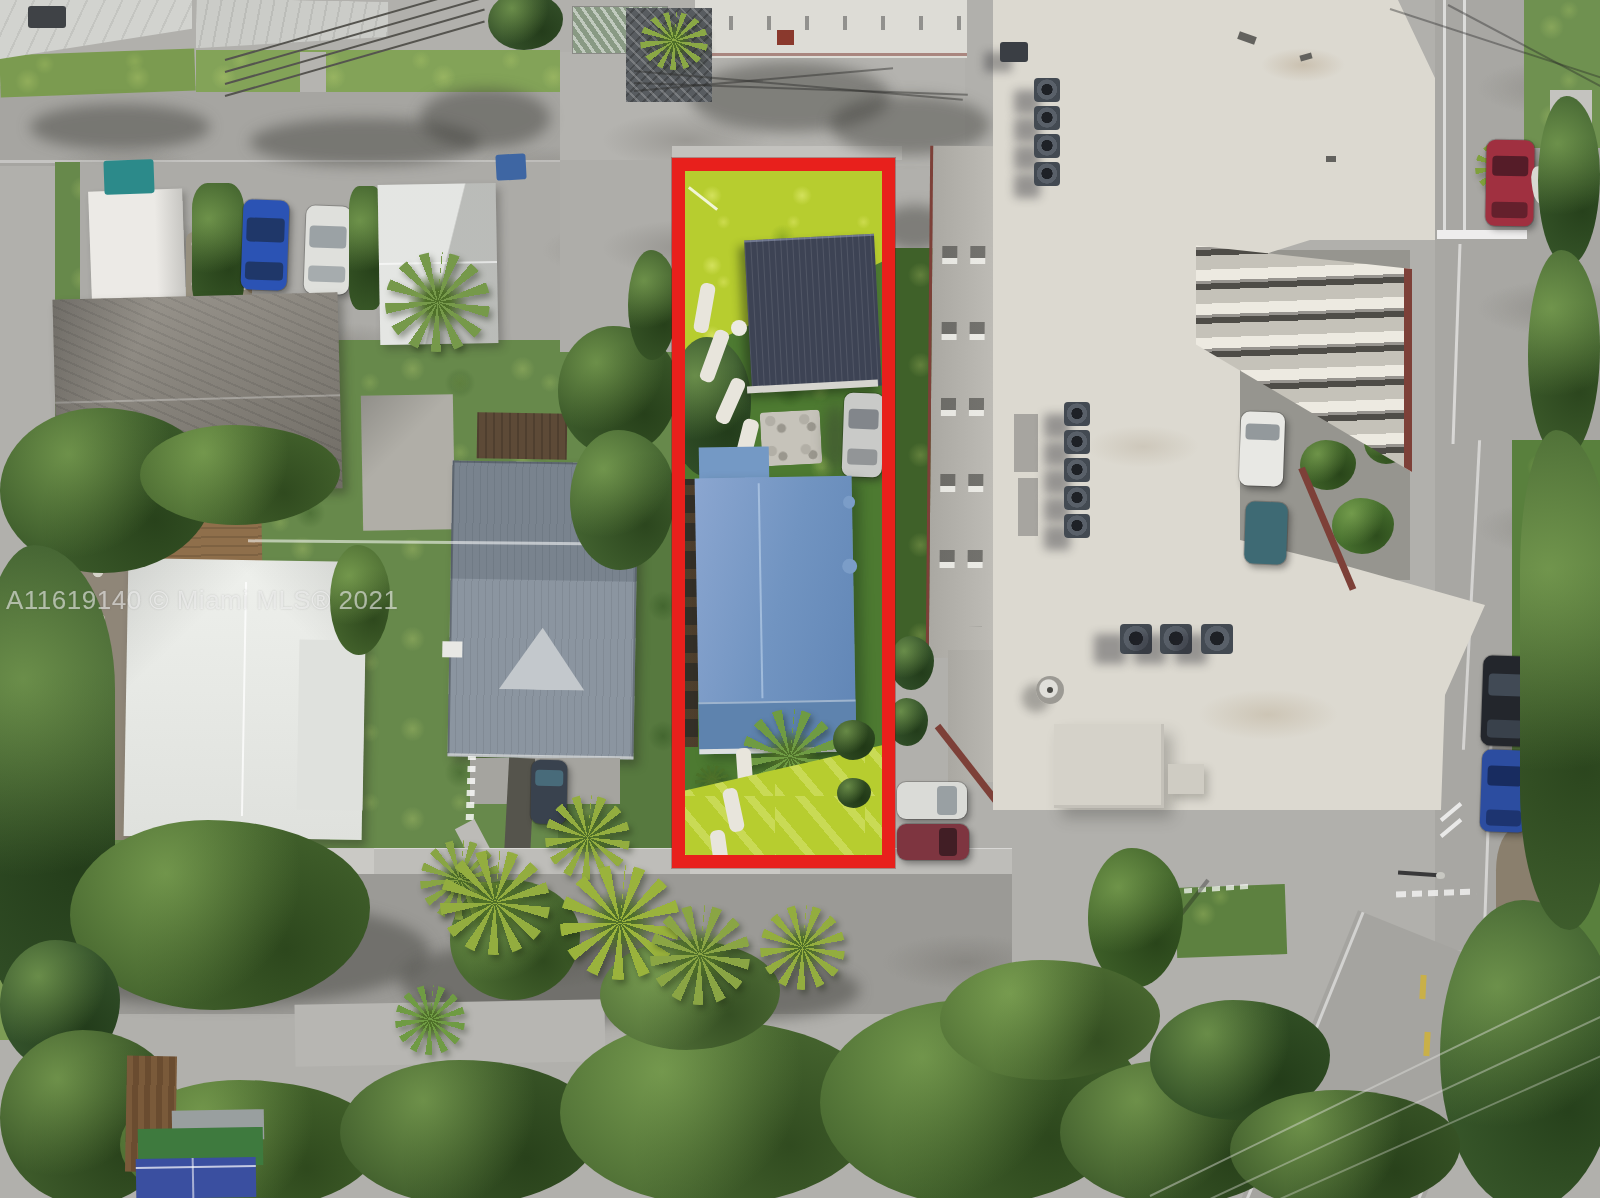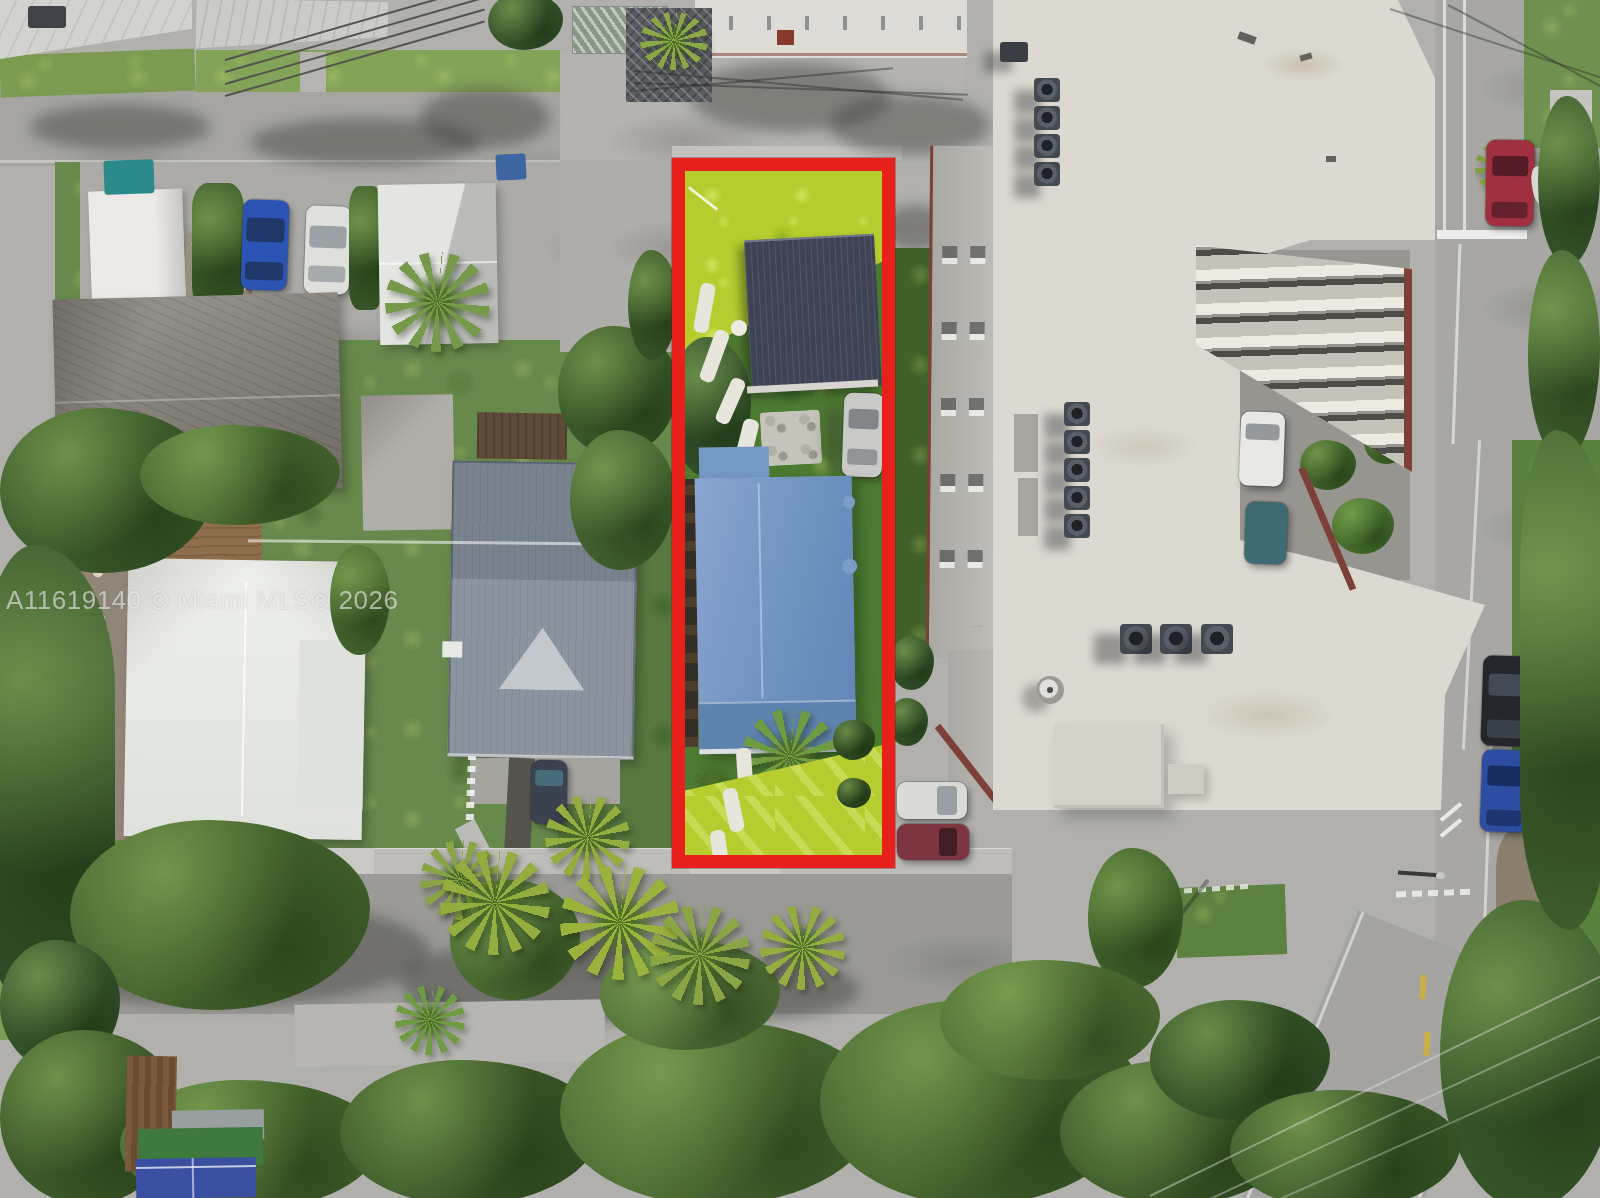--- a/index.html
+++ b/index.html
@@ -338,15 +338,15 @@
     <i style="left:0;top:8px;width:100%;height:2px;background:rgba(255,255,255,.7);"></i>
     <i style="left:56px;top:0;width:2px;height:100%;background:rgba(255,255,255,.55);"></i>
   </div>
 
   <div class="a" style="left:1150px;top:1195px;width:520px;height:2px;background:rgba(225,225,220,.45);transform:rotate(-26deg);transform-origin:left center;z-index:8;"></div>
   <div class="a" style="left:1210px;top:1198px;width:480px;height:2px;background:rgba(225,225,220,.4);transform:rotate(-25deg);transform-origin:left center;z-index:8;"></div>
   <div class="a" style="left:1280px;top:1198px;width:420px;height:2px;background:rgba(225,225,220,.35);transform:rotate(-24deg);transform-origin:left center;z-index:8;"></div>
   <div class="a" style="left:1390px;top:8px;width:230px;height:2px;background:rgba(40,40,40,.4);transform:rotate(18deg);transform-origin:left center;z-index:8;"></div>
   <div class="a" style="left:1448px;top:4px;width:175px;height:2px;background:rgba(40,40,40,.4);transform:rotate(28deg);transform-origin:left center;z-index:8;"></div>
 
-  <div id="watermark" class="a" style="left:6px;top:585px;z-index:9;">A11619140 © Miami MLS® 2026</div>
+  <div id="watermark" class="a" style="left:6px;top:585px;z-index:9;">A11619140 © Miami MLS® 2021</div>
 
 </div>
 
 </body></html>

